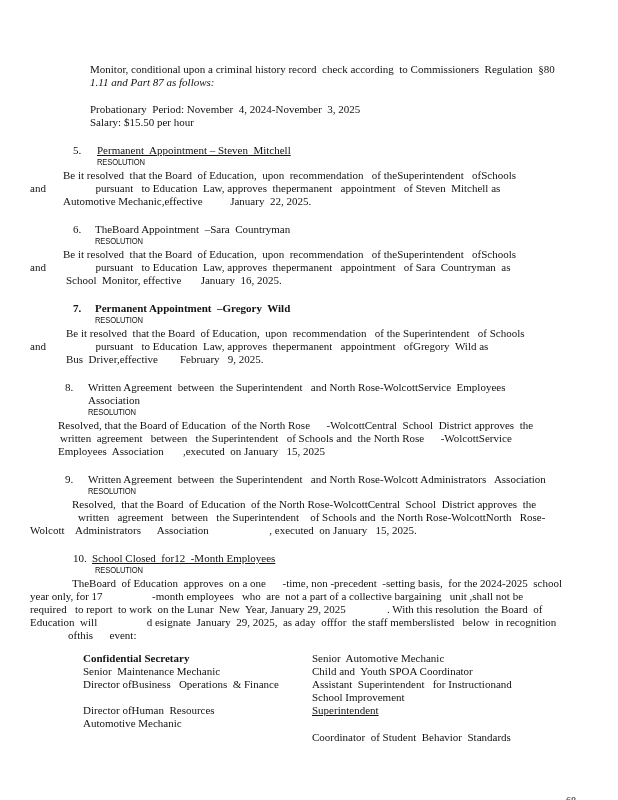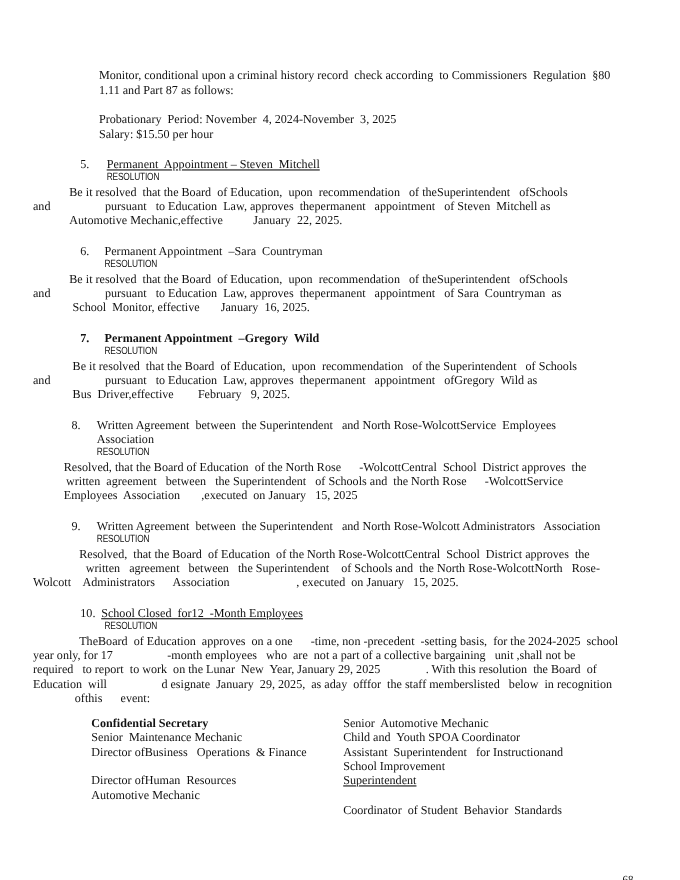--- a/index.html
+++ b/index.html
@@ -34,29 +34,29 @@
     top: 768px;
     font-size: 10px;
   }
 </style>
 </head>
 <body>
 
 <div class="page">
   <div id="lines-layer">
       <div class="line" style="left: 90px; top: 36px;"><span>Monitor, conditional upon a criminal history record  check according  to Commissioners  Regulation  §80</span></div>
-      <div class="line" style="left: 90px; top: 49px;"><span>1.11 and Part 87 as follows:</span></div>
+      <div class="line" style="left: 90px; top: 49px; font-style: italic;"><span>1.11 and Part 87 as follows:</span></div>
       <div class="line" style="left: 90px; top: 76px;"><span>Probationary  Period: November  4, 2024-November  3, 2025</span></div>
       <div class="line" style="left: 90px; top: 89px;"><span>Salary: $15.50 per hour</span></div>
       <div class="line" style="left: 73px; top: 117px;"><span class="num" style="width: 24px;">5.</span><span class="u">Permanent  Appointment – Steven  Mitchell</span></div>
       <div class="line res" style="left: 97px; top: 129px;"><span>RESOLUTION</span></div>
       <div class="line" style="left: 63px; top: 142px;"><span>Be it resolved  that the Board  of Education,  upon  recommendation   of theSuperintendent   ofSchools</span></div>
       <div class="line" style="left: 30px; top: 155px;"><span>and                  pursuant   to Education  Law, approves  thepermanent   appointment   of Steven  Mitchell as</span></div>
       <div class="line" style="left: 63px; top: 168px;"><span>Automotive Mechanic,effective          January  22, 2025.</span></div>
-      <div class="line" style="left: 73px; top: 196px;"><span class="num" style="width: 22px;">6.</span><span>Permanent Appointment  –Sara  Countryman</span></div>
+      <div class="line" style="left: 73px; top: 196px;"><span class="num" style="width: 22px;">6.</span><span>TheBoard Appointment  –Sara  Countryman</span></div>
       <div class="line res" style="left: 95px; top: 208px;"><span>RESOLUTION</span></div>
       <div class="line" style="left: 63px; top: 221px;"><span>Be it resolved  that the Board  of Education,  upon  recommendation   of theSuperintendent   ofSchools</span></div>
       <div class="line" style="left: 30px; top: 234px;"><span>and                  pursuant   to Education  Law, approves  thepermanent   appointment   of Sara  Countryman  as</span></div>
       <div class="line" style="left: 66px; top: 247px;"><span>School  Monitor, effective       January  16, 2025.</span></div>
       <div class="line" style="left: 73px; top: 275px; font-weight: bold;"><span class="num" style="width: 22px;">7.</span><span>Permanent Appointment  –Gregory  Wild</span></div>
       <div class="line res" style="left: 95px; top: 287px;"><span>RESOLUTION</span></div>
       <div class="line" style="left: 66px; top: 300px;"><span>Be it resolved  that the Board  of Education,  upon  recommendation   of the Superintendent   of Schools</span></div>
       <div class="line" style="left: 30px; top: 313px;"><span>and                  pursuant   to Education  Law, approves  thepermanent   appointment   ofGregory  Wild as</span></div>
       <div class="line" style="left: 66px; top: 326px;"><span>Bus  Driver,effective        February   9, 2025.</span></div>
       <div class="line" style="left: 65px; top: 354px;"><span class="num" style="width: 23px;">8.</span><span>Written Agreement  between  the Superintendent   and North Rose-WolcottService  Employees</span></div>

